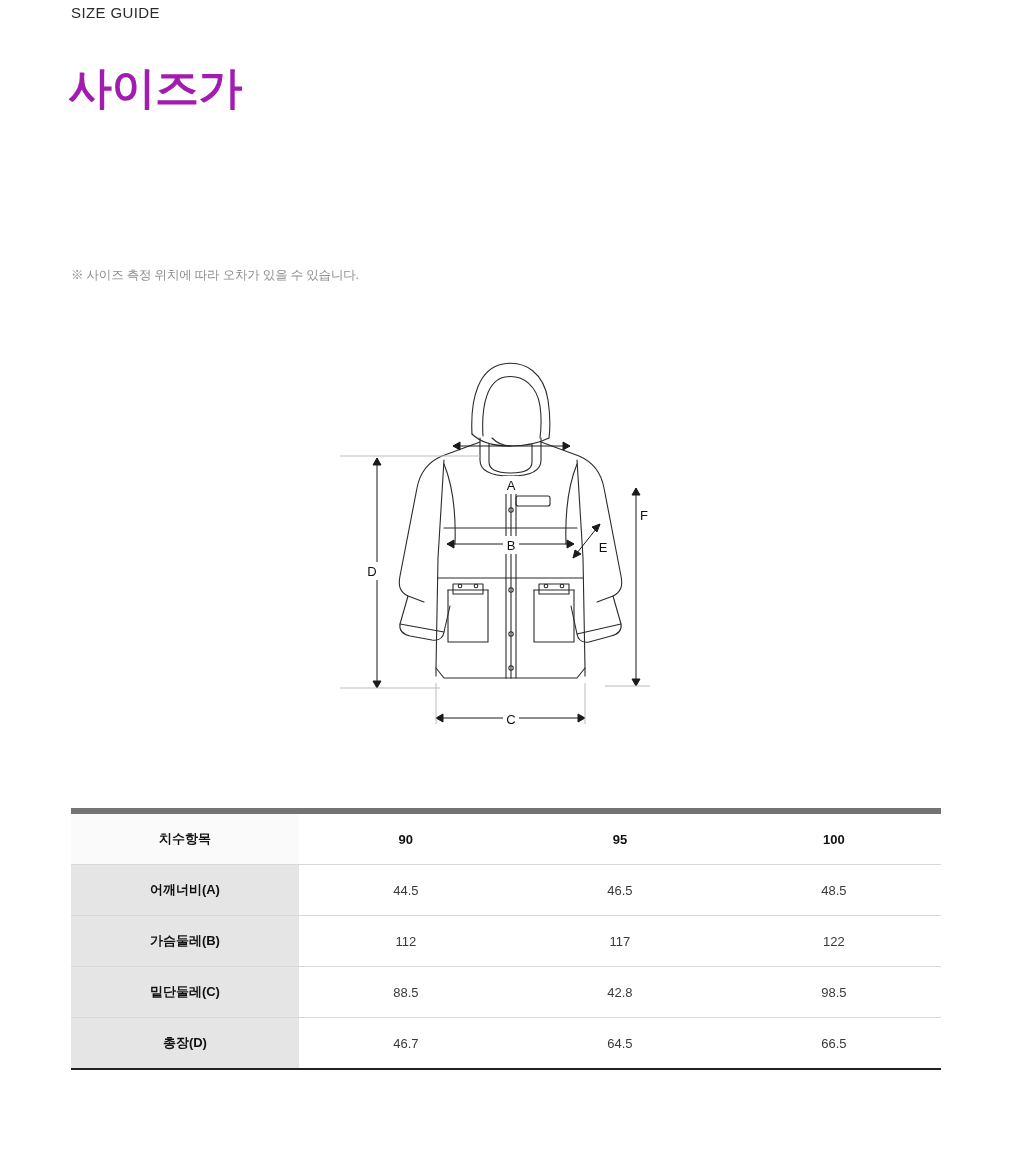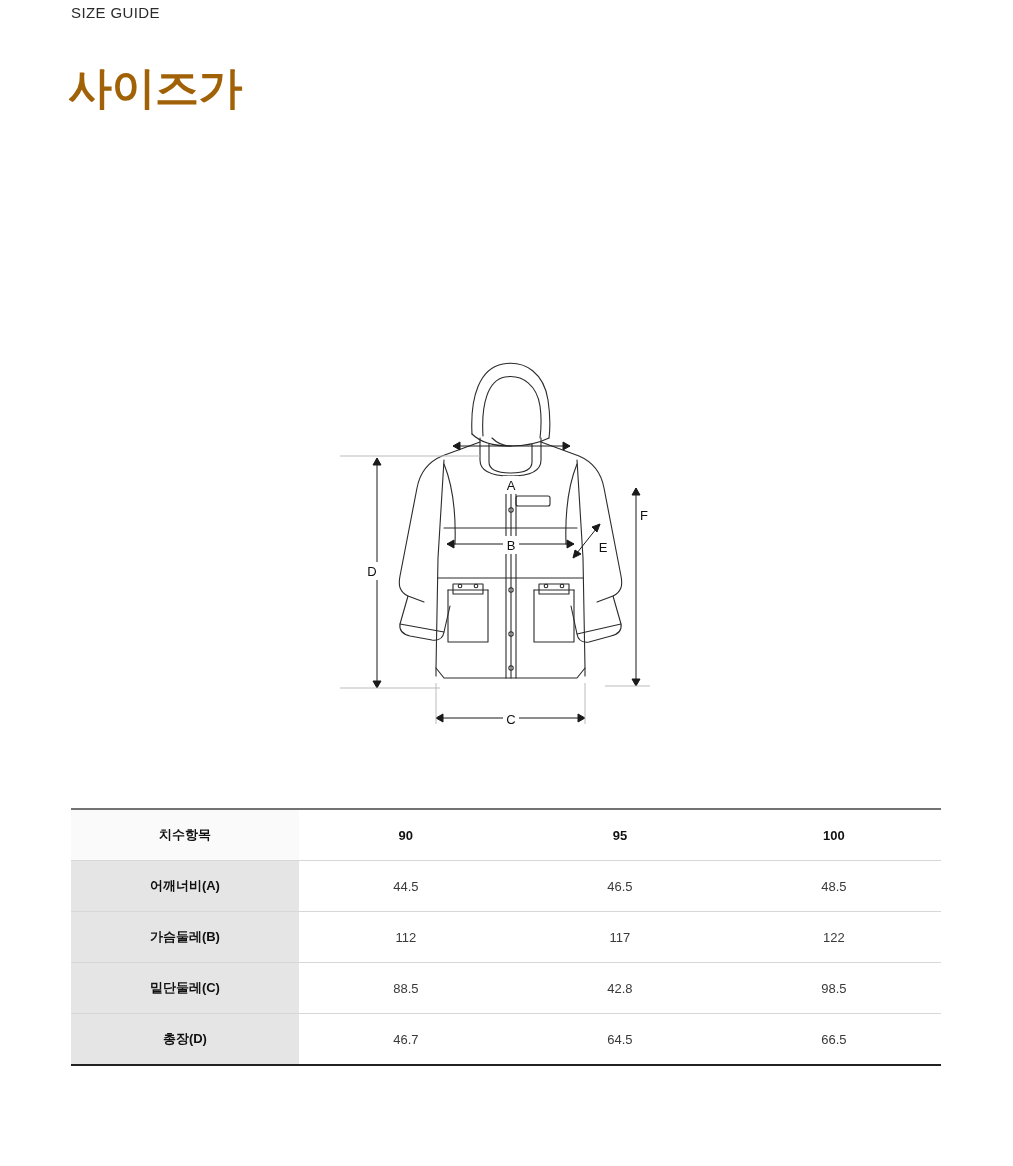--- a/index.html
+++ b/index.html
@@ -29,21 +29,21 @@
     color: #2b2b2b;
     font-weight: 400;
   }
   .headline {
     position: absolute;
     top: 54px;
     left: 68px;
     font-size: 44px;
     font-weight: bold;
     line-height: 1.55;
-    color: #a16207;
+    color: #a21caf;
     letter-spacing: -0.5px;
   }
   .headline div {
     white-space: nowrap;
   }
   .note {
     position: absolute;
     top: 267px;
     left: 71px;
     font-size: 12.5px;
@@ -71,21 +71,21 @@
   table.size-table th,
   table.size-table td {
     border-top: 1px solid #d8d8d8;
     border-bottom: 1px solid #d8d8d8;
     height: 48px;
     text-align: center;
     font-weight: normal;
     color: #333333;
   }
   table.size-table thead th {
-    border-top: 2px solid #737373;
+    border-top: 6px solid #737373;
     font-weight: bold;
     font-size: 13px;
     color: #111111;
     margin-top: 24px;
   }
   table.size-table tbody tr:last-child td,
   table.size-table tbody tr:last-child th {
     border-bottom: 2px solid #222222;
   }
   table.size-table .rowhead {
@@ -107,20 +107,21 @@
 <body>
 
 <div class="page">
 
   <div class="eyebrow">SIZE GUIDE</div>
 
   <div class="headline">
     <div>사이즈가</div>
   </div>
 
+  <div class="note">※ 사이즈 측정 위치에 따라 오차가 있을 수 있습니다.</div>
 
   <div class="figure">
     <svg width="390" height="410" viewBox="0 0 390 410" xmlns="http://www.w3.org/2000/svg">
       <g fill="none" stroke="#2b2b2b" stroke-width="1.1" stroke-linejoin="round" stroke-linecap="round">
 
         <path d="M152 96 C150 58 160 30 183 26 C206 22 224 36 228 62 C231 82 230 92 229 100"></path>
         <path d="M163 98 C161 66 168 42 185 39 C203 36 217 48 220 68 C222 82 221 92 220 100"></path>
         <path d="M152 96 C160 104 172 108 190 108 C208 108 221 104 229 100"></path>
         <path d="M172 100 C178 106 186 108 191 108"></path>
 

